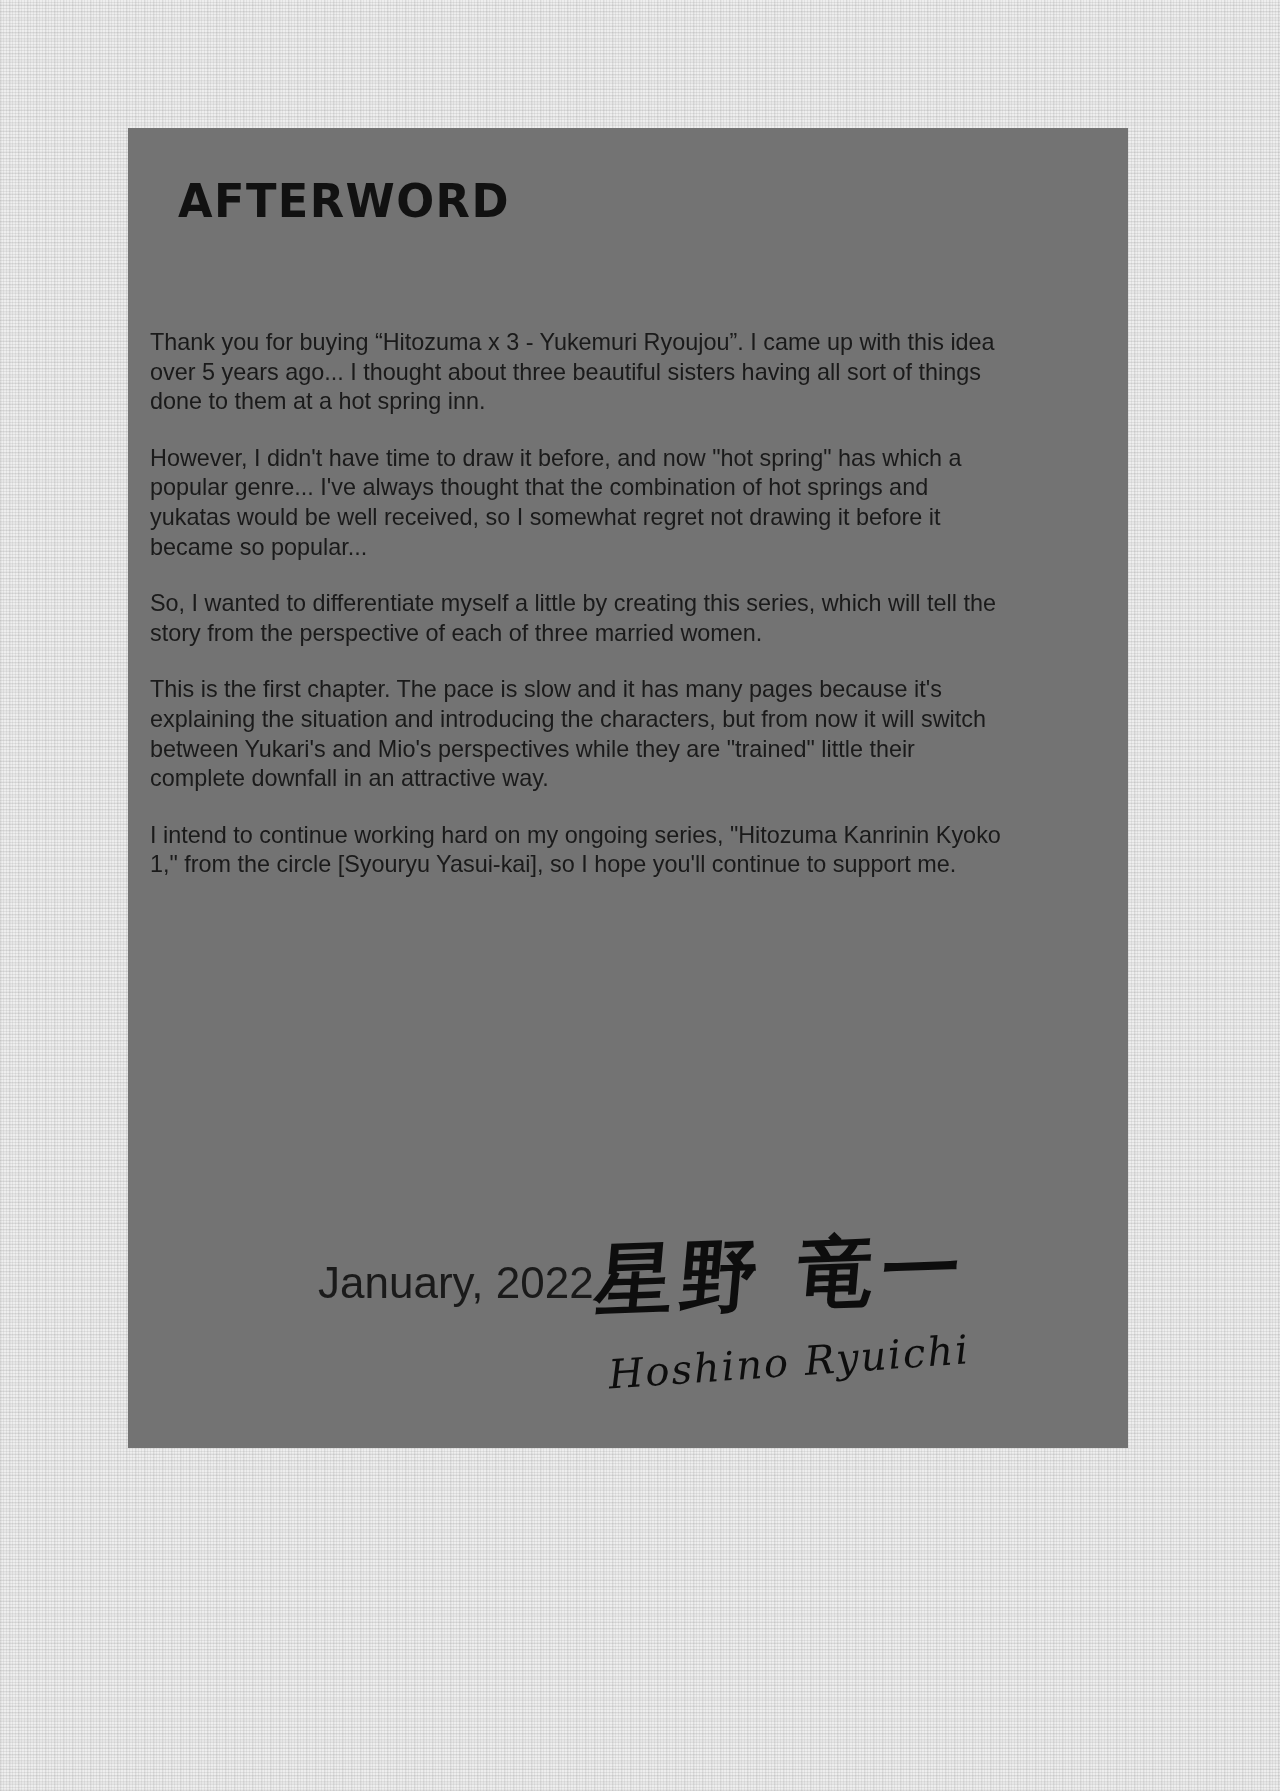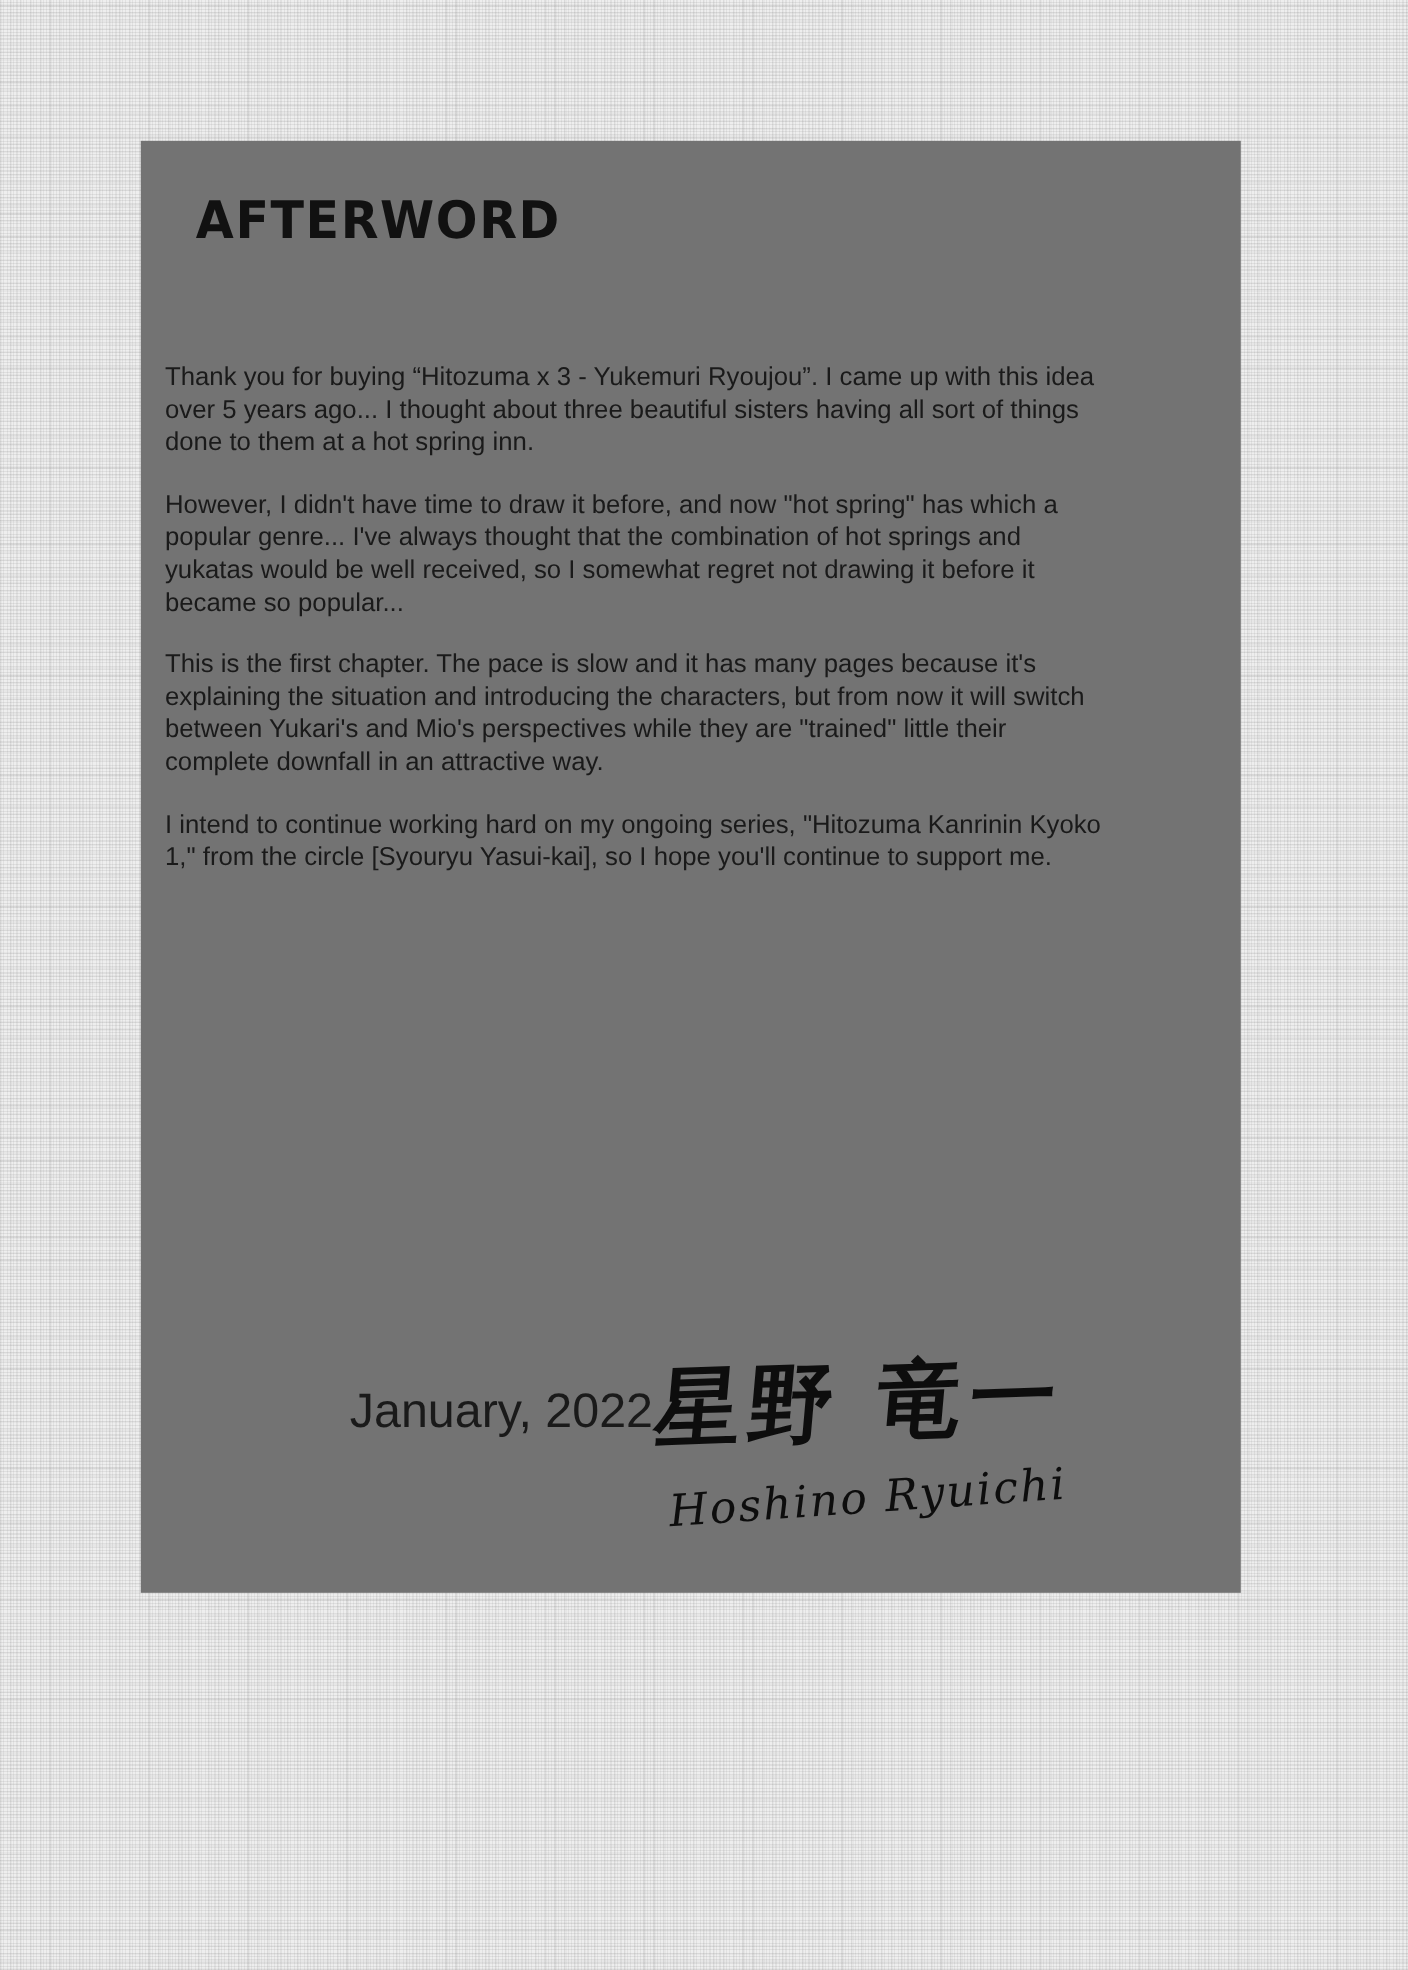--- a/index.html
+++ b/index.html
@@ -112,20 +112,21 @@
 
 <div class="page-bg"></div>
 
 <div class="sheet">
 
   <div class="afterword-title">AFTERWORD</div>
 
   <div class="body-text">
     <p>Thank you for buying “Hitozuma x 3 - Yukemuri Ryoujou”. I came up with this idea over 5 years ago... I thought about three beautiful sisters having all sort of things done to them at a hot spring inn.</p>
     <p>However, I didn't have time to draw it before, and now "hot spring" has which a popular genre... I've always thought that the combination of hot springs and yukatas would be well received, so I somewhat regret not drawing it before it became so popular...</p>
+    <p>So, I wanted to differentiate myself a little by creating this series, which will tell the story from the perspective of each of three married women.</p>
     <p>This is the first chapter. The pace is slow and it has many pages because it's explaining the situation and introducing the characters, but from now it will switch between Yukari's and Mio's perspectives while they are "trained" little their complete downfall in an attractive way.</p>
     <p>I intend to continue working hard on my ongoing series, "Hitozuma Kanrinin Kyoko 1," from the circle [Syouryu Yasui-kai], so I hope you'll continue to support me.</p>
   </div>
 
   <div class="date-line">January, 2022</div>
 
   <div class="signature-block">
     <div class="sig-kanji">星野 竜一</div>
     <div class="sig-romaji">Hoshino Ryuichi</div>
   </div>

